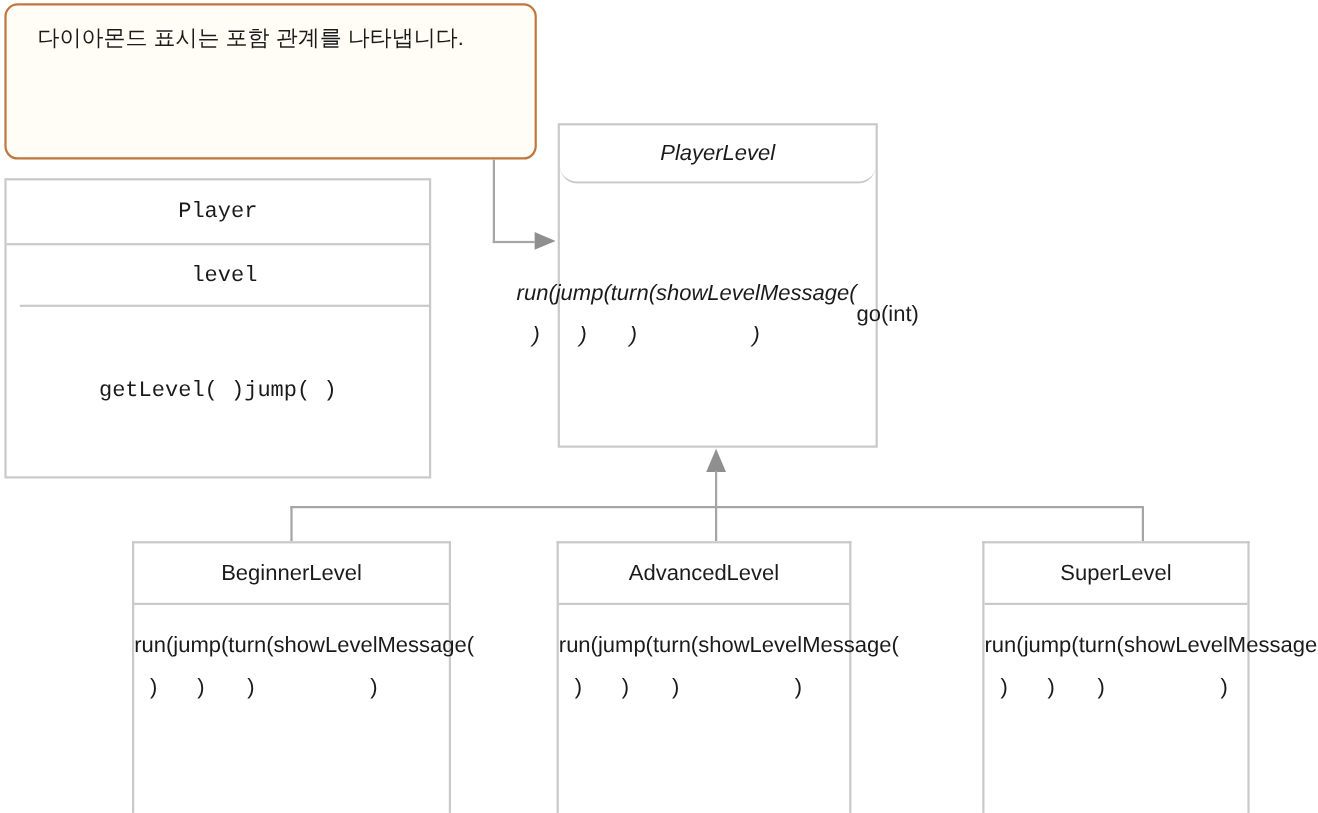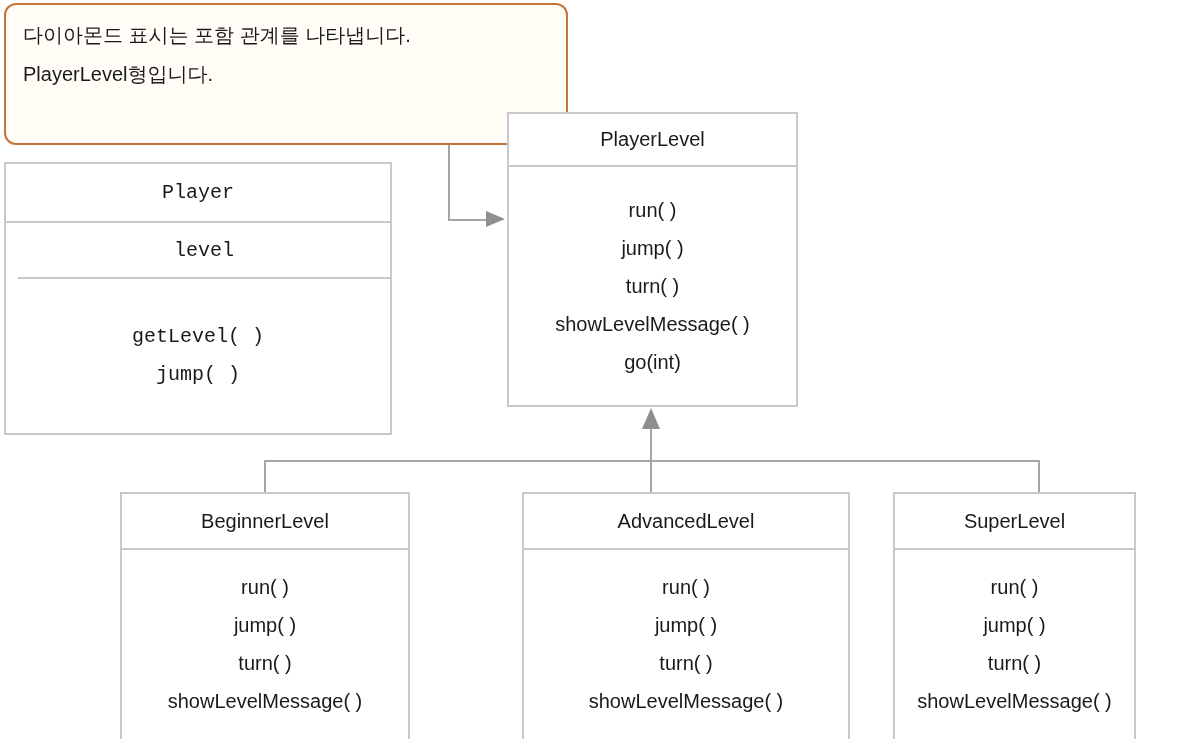--- a/index.html
+++ b/index.html
@@ -4,56 +4,56 @@
 <style>
   html,body{margin:0;padding:0;background:#ffffff;}
   .stage{
     position:relative;width:1198px;height:739px;background:#ffffff;
     overflow:hidden;
     font-family:"Liberation Sans","DejaVu Sans",sans-serif;
     color:#1a1a1a;
   }
   
   .callout{
-    position:absolute;left:4px;top:3px;width:564px;height:142px;
+    position:absolute;left:4px;top:3px;width:484px;height:142px;
     box-sizing:border-box;border:2px solid #c0763c;border-radius:12px;
-    background:#fffdf6;padding:11px 0 0 17px;
+    background:#fffdf6;padding:11px 0 0 28px;
     font-size:20px;line-height:39px;white-space:nowrap;
   }
   
   .uml-box{
     position:absolute;box-sizing:border-box;
     border:2px solid #c9c9c9;background:#ffffff;
   }
   .uml-box .title{
     display:flex;align-items:center;justify-content:center;
     border-bottom:2px solid #c9c9c9;font-size:20px;
   }
   .uml-box .attrs{
     display:flex;align-items:center;justify-content:center;
     border-bottom:2px solid #c9c9c9;font-size:20px;
   }
   .uml-box .methods{
-    display:flex;flex-direction:column;align-items:center;
+    display:flex;align-items:center;
     font-size:20px;line-height:38px;text-align:center;
   }
-  .italic{}
+  .italic{font-style:italic;border-radius:16px;}
   
   .box-player{left:4px;top:162px;width:388px;height:273px;font-family:Liberation Mono, monospace;}
   .box-player .title{height:57px;}
   .box-player .attrs{height:54px;margin-left:12px;}
   .box-player .methods{height:154px;justify-content:center;border-radius:10px;}
   .box-playerlevel{left:507px;top:112px;width:291px;height:295px;}
   .box-playerlevel .title{height:51px;}
   .box-playerlevel .methods{height:238px;justify-content:center;}
   .box-child{top:492px;height:247px;border-bottom:none;}
   .box-child .title{height:54px;}
   .box-child .methods{padding-top:18px;}
   .box-beginner{left:120px;width:290px;}
-  .box-advanced{left:506px;width:328px;margin-left:16px;}
+  .box-advanced{left:506px;width:268px;}
   .box-super{left:893px;width:243px;}
   
   .line{position:absolute;background:#a5a5a5;}
   .arrowhead{position:absolute;width:0;height:0;}
   .arrow-right{
     left:486px;top:211px;
     border-left:19px solid #8f8f8f;
     border-top:8px solid transparent;
     border-bottom:8px solid transparent;
   }
@@ -64,21 +64,20 @@
     border-right:9px solid transparent;
   }
 </style>
 </head>
 <body>
 
 <div class="stage">
 
   <div class="callout">
     <div>다이아몬드 표시는 포함 관계를 나타냅니다.</div>
-    <div>PlayerLevel형입니다.</div>
   </div>
 
   <div class="line" style="left:448px;top:145px;width:2px;height:76px;"></div>
   <div class="line" style="left:448px;top:219px;width:38px;height:2px;"></div>
   <div class="arrowhead arrow-right"></div>
 
   <div class="uml-box box-player">
     <div class="title">Player</div>
     <div class="attrs">level</div>
     <div class="methods">

